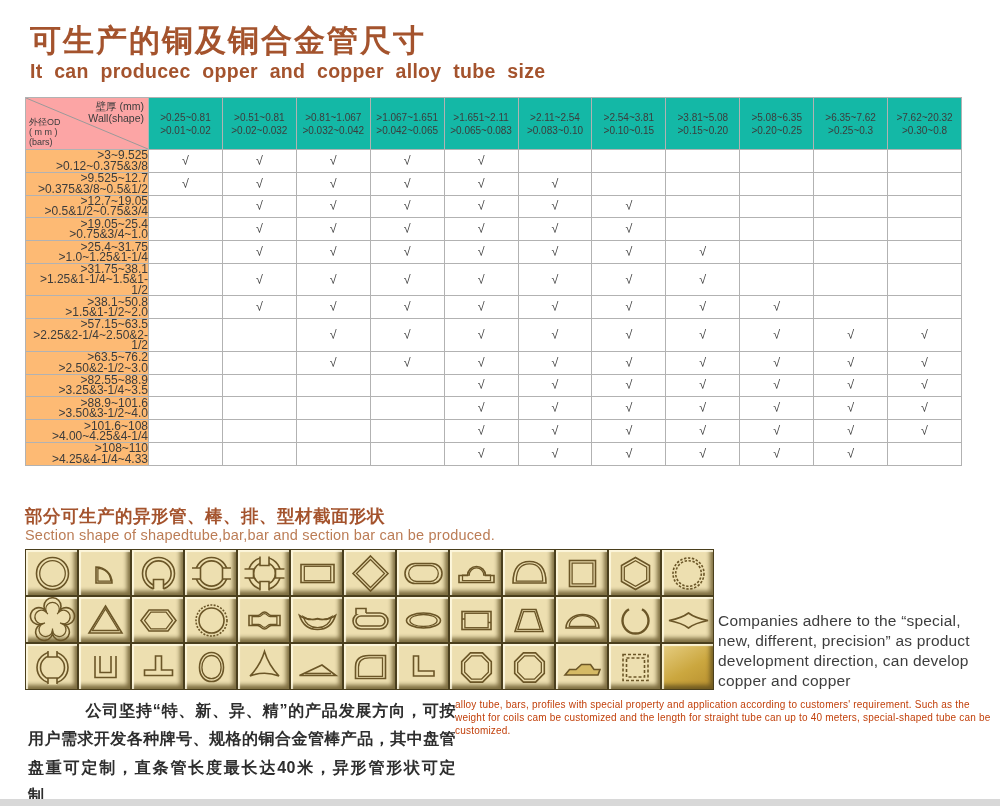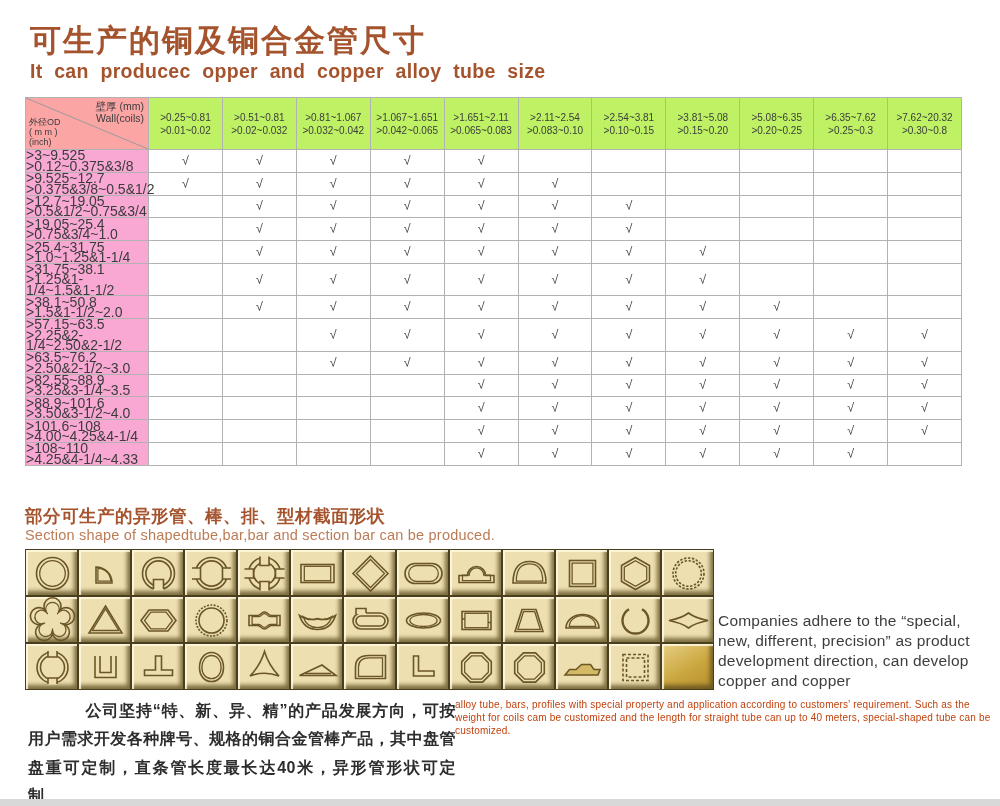--- a/index.html
+++ b/index.html
@@ -17,22 +17,22 @@
   }
   table.size{
     position:absolute;left:25px;top:97px;width:937px;
     border-collapse:collapse;table-layout:fixed;
   }
   table.size td{border:1px solid #b2b2b2;padding:0;vertical-align:middle;}
   td.corner{width:122px;background:#fca5a5;position:relative;height:51px;}
   td.corner svg.diag{position:absolute;left:0;top:0;}
   .wall{position:absolute;top:2px;right:4px;text-align:right;font-size:10.5px;line-height:12px;color:#3c3c3c;}
   .od{position:absolute;bottom:2px;left:3px;text-align:left;font-size:9px;line-height:10px;color:#3c3c3c;}
-  td.hc{background:#bef264;text-align:center;font-size:10px;line-height:13px;color:#3c3c3c;height:51px;}
-  td.rl{background:#f9a8d4;font-size:14px;line-height:10.5px;text-align:left;padding:0 0 0 3px;color:#3c3c3c;}
+  td.hc{background:#14b8a6;text-align:center;font-size:10px;line-height:13px;color:#3c3c3c;height:51px;}
+  td.rl{background:#fdba74;font-size:12px;line-height:10.5px;text-align:right;padding:0 0 0 3px;color:#3c3c3c;}
   td.cc{background:#ffffff;text-align:center;font-size:12.5px;color:#3f3f3f;}
   tr.br{height:22.8px;}
   .s2-title{
     position:absolute;left:25px;top:504px;margin:0;
     font-size:17.5px;font-weight:bold;color:#a4532d;letter-spacing:.5px;
   }
   .s2-sub{
     position:absolute;left:25px;top:527px;
     font-size:14.5px;color:#bb7c55;letter-spacing:.2px;
   }
@@ -73,26 +73,26 @@
 
   <table class="size" id="size-table">
       <tbody>
         <tr>
           <td class="corner">
             <svg class="diag" width="122" height="51" viewBox="0 0 122 51">
               <line x1="0" y1="0" x2="122" y2="51" stroke="#9a9a9a" stroke-width="1"></line>
             </svg>
             <div class="wall">
               <div>壁厚 (mm)</div>
-              <div>Wall(coils)</div>
+              <div>Wall(shape)</div>
             </div>
             <div class="od">
               <div>外径OD</div>
               <div>( m m )</div>
-              <div>(inch)</div>
+              <div>(bars)</div>
             </div>
           </td>
           <td class="hc">
             <div>&gt;0.25~0.81</div>
             <div>&gt;0.01~0.02</div>
           </td>
           <td class="hc">
             <div>&gt;0.51~0.81</div>
             <div>&gt;0.02~0.032</div>
           </td>

